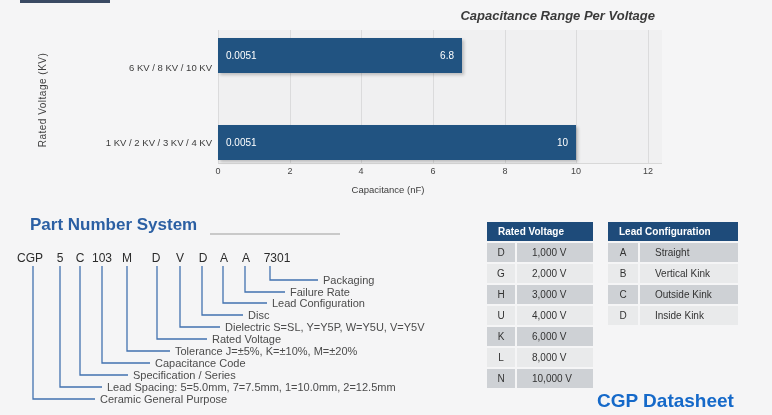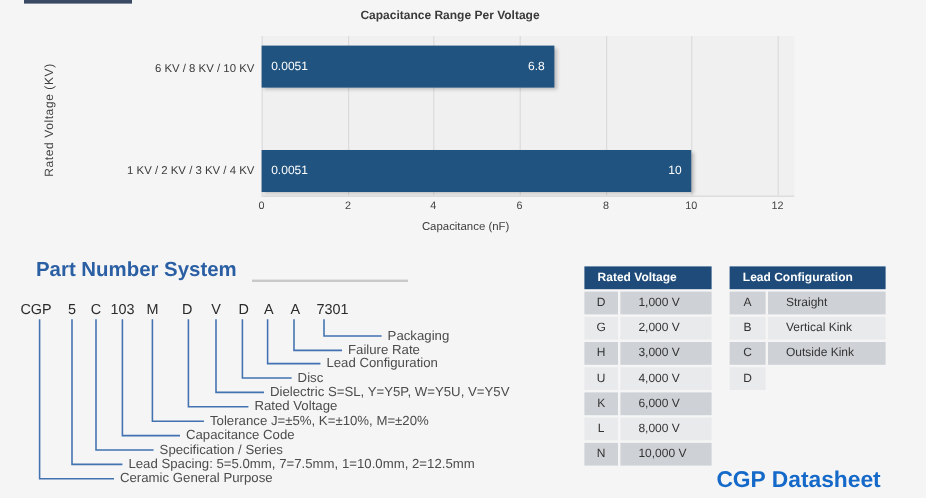--- a/index.html
+++ b/index.html
@@ -8,26 +8,26 @@
     background:#f5f5f6;
     font-family:"Liberation Sans","DejaVu Sans",sans-serif;
     color:#333;
   }
   .abs{position:absolute;}
 
   
   .top-crop{left:20px;top:0;width:90px;height:3px;background:#3a4a63;}
 
   
-  .chart-title{left:95px;top:8px;width:560px;text-align:center;
-    font-size:10px;font-weight:bold;color:#3a3a3a;}
+  .chart-title{left:95px;top:8px;width:560px;text-align:right;
+    font-size:13px;font-weight:bold;color:#3a3a3a;font-style:italic;}
   .y-axis-label{left:42px;top:100px;transform:translate(-50%,-50%) rotate(-90deg);
     white-space:nowrap;font-size:10px;color:#3f3f3f;letter-spacing:.5px;}
   .cat-label{left:30px;width:182px;text-align:right;font-size:9.5px;color:#3c3c3c;}
-  .cat-0{top:52px;text-align:right;} .cat-1{top:137px;}
+  .cat-0{top:62px;text-align:right;} .cat-1{top:137px;}
   .plot{left:218px;top:30px;width:444px;height:133px;background:#f0f0f1;
     border-bottom:1px solid #d8d8d8;}
   .gridline{position:absolute;top:0;bottom:0;width:1px;background:#dbdbdc;}
   .bar{position:absolute;left:0;height:35px;background:#215381;
     box-shadow:2px 2px 3px rgba(0,0,0,.22);
     display:flex;justify-content:space-between;align-items:center;
     padding:16px 8px;box-sizing:border-box;color:#fff;font-size:10px;}
   .bar-0{top:8px;} .bar-1{top:95px;}
   .tick{top:166px;width:24px;text-align:center;font-size:9px;color:#454545;}
   .x-axis-label{left:258px;top:184px;width:260px;text-align:center;
@@ -158,15 +158,16 @@
 
 <div class="abs dtable lc-table">
   <div class="hdr">Lead Configuration</div>
   <div class="cell key row-odd">A</div>
   <div class="cell val row-odd">Straight</div>
   <div class="cell key row-even">B</div>
   <div class="cell val row-even">Vertical Kink</div>
   <div class="cell key row-odd">C</div>
   <div class="cell val row-odd">Outside Kink</div>
   <div class="cell key row-even">D</div>
+  <div class="cell val row-even">Inside Kink</div>
 </div>
 
 <a class="abs footer-link" style="text-decoration:none" href="#">CGP Datasheet</a>
 
 </body></html>

